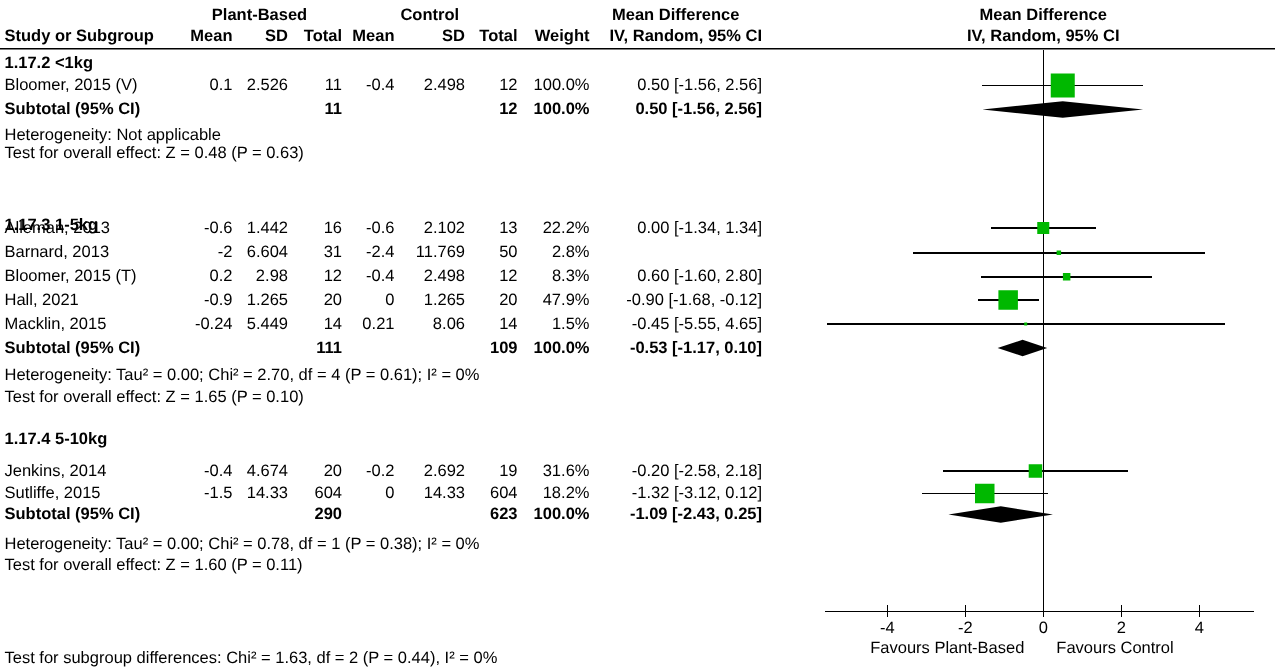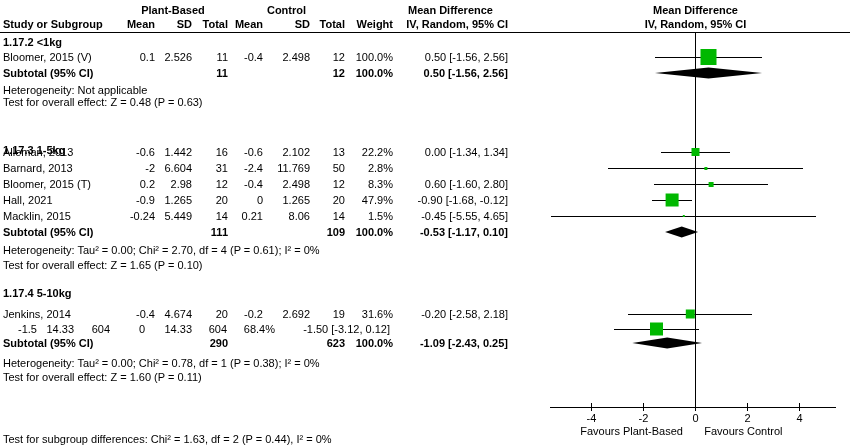--- a/index.html
+++ b/index.html
@@ -139,28 +139,29 @@
         <div class="c" style="width:37px">-0.4</div>
         <div class="c" style="width:37px">4.674</div>
         <div class="c" style="width:36px">20</div>
         <div class="c" style="width:35px">-0.2</div>
         <div class="c" style="width:47px">2.692</div>
         <div class="c" style="width:35px">19</div>
         <div class="c" style="width:48px">31.6%</div>
         <div class="c" style="width:115px">-0.20 [-2.58, 2.18]</div>
       </div>
       <div class="row" style="top:321.5px">
+        <div class="c c-study" style="width:118px">Sutliffe, 2015</div>
         <div class="c" style="width:37px">-1.5</div>
         <div class="c" style="width:37px">14.33</div>
         <div class="c" style="width:36px">604</div>
         <div class="c" style="width:35px">0</div>
         <div class="c" style="width:47px">14.33</div>
         <div class="c" style="width:35px">604</div>
-        <div class="c" style="width:48px">68.4%</div>
-        <div class="c" style="width:115px">-1.50 [-3.12, 0.12]</div>
+        <div class="c" style="width:48px">18.2%</div>
+        <div class="c" style="width:115px">-1.32 [-3.12, 0.12]</div>
       </div>
       <div class="row b" style="top:335.5px">
         <div class="c c-study" style="width:118px">Subtotal (95% CI)</div>
         <div class="c" style="width:37px"></div>
         <div class="c" style="width:37px"></div>
         <div class="c" style="width:36px">290</div>
         <div class="c" style="width:35px"></div>
         <div class="c" style="width:47px"></div>
         <div class="c" style="width:35px">623</div>
         <div class="c" style="width:48px">100.0%</div>

